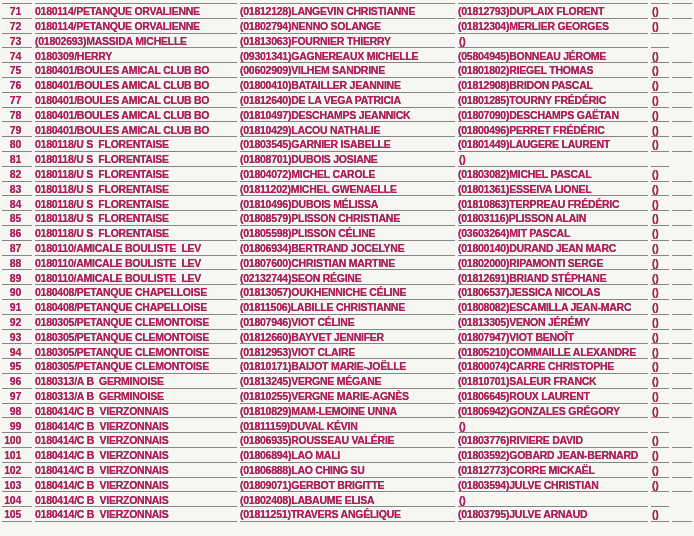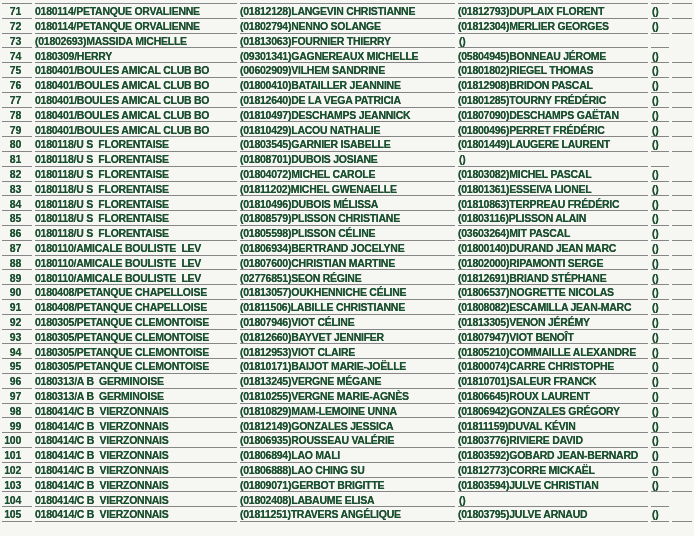--- a/index.html
+++ b/index.html
@@ -11,21 +11,21 @@
     background: #f6f6f3;
   }
   .page {
     position: relative;
     width: 694px;
     height: 536px;
     box-sizing: border-box;
     padding: 0 2px;
     font-family: "Liberation Sans", "DejaVu Sans", sans-serif;
     font-weight: 700;
-    color: #14532d;
+    color: #be185d;
     text-shadow: 0 0 0.6px rgba(30,30,30,0.75);
   }
   .rows { width: 100%; }
   .row {
     display: grid;
     grid-template-columns: 30px 202px 215px 190px 18px 1fr;
     column-gap: 3px;
     height: 14.8px;
     align-items: end;
   }
@@ -216,31 +216,31 @@
     <div class="cell club">0180110/AMICALE BOULISTE  LEV</div>
     <div class="cell"><span class="lic">(01807600)</span><span>CHRISTIAN MARTINE</span></div>
     <div class="cell"><span class="lic">(01802000)</span><span>RIPAMONTI SERGE</span></div>
     <div class="cell tail">()</div>
     <div class="cell"></div>
   </div>
 
   <div class="row">
     <div class="cell num">89</div>
     <div class="cell club">0180110/AMICALE BOULISTE  LEV</div>
-    <div class="cell"><span class="lic">(02776851)</span><span>SEON RÉGINE</span></div>
+    <div class="cell"><span class="lic">(02132744)</span><span>SEON RÉGINE</span></div>
     <div class="cell"><span class="lic">(01812691)</span><span>BRIAND STÉPHANE</span></div>
     <div class="cell tail">()</div>
     <div class="cell"></div>
   </div>
 
   <div class="row">
     <div class="cell num">90</div>
     <div class="cell club">0180408/PETANQUE CHAPELLOISE</div>
     <div class="cell"><span class="lic">(01813057)</span><span>OUKHENNICHE CÉLINE</span></div>
-    <div class="cell"><span class="lic">(01806537)</span><span>NOGRETTE NICOLAS</span></div>
+    <div class="cell"><span class="lic">(01806537)</span><span>JESSICA NICOLAS</span></div>
     <div class="cell tail">()</div>
     <div class="cell"></div>
   </div>
 
   <div class="row">
     <div class="cell num">91</div>
     <div class="cell club">0180408/PETANQUE CHAPELLOISE</div>
     <div class="cell"><span class="lic">(01811506)</span><span>LABILLE CHRISTIANNE</span></div>
     <div class="cell"><span class="lic">(01808082)</span><span>ESCAMILLA JEAN-MARC</span></div>
     <div class="cell tail">()</div>
@@ -306,21 +306,20 @@
     <div class="cell club">0180414/C B  VIERZONNAIS</div>
     <div class="cell"><span class="lic">(01810829)</span><span>MAM-LEMOINE UNNA</span></div>
     <div class="cell"><span class="lic">(01806942)</span><span>GONZALES GRÉGORY</span></div>
     <div class="cell tail">()</div>
     <div class="cell"></div>
   </div>
 
   <div class="row">
     <div class="cell num">99</div>
     <div class="cell club">0180414/C B  VIERZONNAIS</div>
-    <div class="cell"><span class="lic">(01812149)</span><span>GONZALES JESSICA</span></div>
     <div class="cell"><span class="lic">(01811159)</span><span>DUVAL KÉVIN</span></div>
     <div class="cell tail">()</div>
     <div class="cell"></div>
   </div>
 
   <div class="row">
     <div class="cell num">100</div>
     <div class="cell club">0180414/C B  VIERZONNAIS</div>
     <div class="cell"><span class="lic">(01806935)</span><span>ROUSSEAU VALÉRIE</span></div>
     <div class="cell"><span class="lic">(01803776)</span><span>RIVIERE DAVID</span></div>

